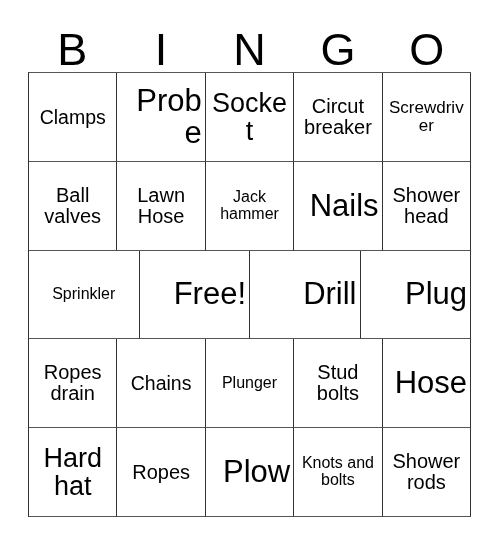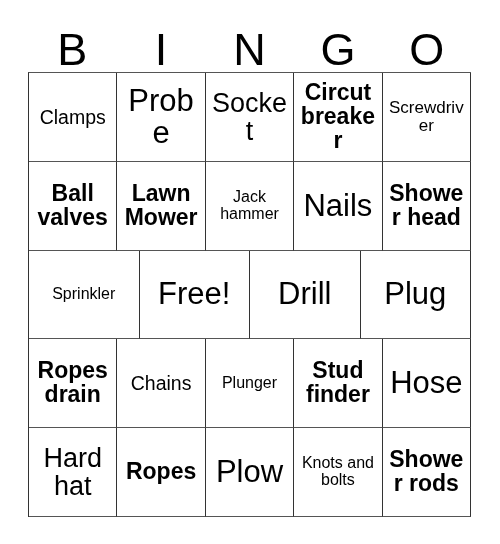--- a/index.html
+++ b/index.html
@@ -76,23 +76,23 @@
     line-height: 1.04;
     overflow: hidden;
     word-wrap: break-word;
   }
   .cell-text {
     display: block;
     width: 100%;
   }
 
   
-  .fs-xl { font-size: 31px; }
+  .fs-xl { font-size: 31px; text-align: right; }
   .fs-lg { font-size: 27px; justify-content: center; }
-  .fs-md { font-size: 23px; font-weight: bold; }
+  .fs-md { font-size: 20px; }
   .fs-sm { font-size: 19.5px; }
   .fs-xs { font-size: 16px; }
   .fs-xxs { font-size: 17px; }
 </style>
 </head>
 <body>
 
 <div class="card">
 
   <div class="header">
@@ -121,21 +121,21 @@
       <div class="cell fs-xxs">
           <span class="cell-text">Screwdriver</span>
         </div>
     </div>
 
     <div class="grid-row">
       <div class="cell fs-md">
           <span class="cell-text">Ball valves</span>
         </div>
       <div class="cell fs-md">
-          <span class="cell-text">Lawn Mower</span>
+          <span class="cell-text">Lawn Hose</span>
         </div>
       <div class="cell fs-xs">
           <span class="cell-text">Jack hammer</span>
         </div>
       <div class="cell fs-xl">
           <span class="cell-text">Nails</span>
         </div>
       <div class="cell fs-md">
           <span class="cell-text">Shower head</span>
         </div>
@@ -160,21 +160,21 @@
       <div class="cell fs-md">
           <span class="cell-text">Ropes drain</span>
         </div>
       <div class="cell fs-sm">
           <span class="cell-text">Chains</span>
         </div>
       <div class="cell fs-xs">
           <span class="cell-text">Plunger</span>
         </div>
       <div class="cell fs-md">
-          <span class="cell-text">Stud finder</span>
+          <span class="cell-text">Stud bolts</span>
         </div>
       <div class="cell fs-xl">
           <span class="cell-text">Hose</span>
         </div>
     </div>
 
     <div class="grid-row">
       <div class="cell fs-lg">
           <span class="cell-text">Hard hat</span>
         </div>

